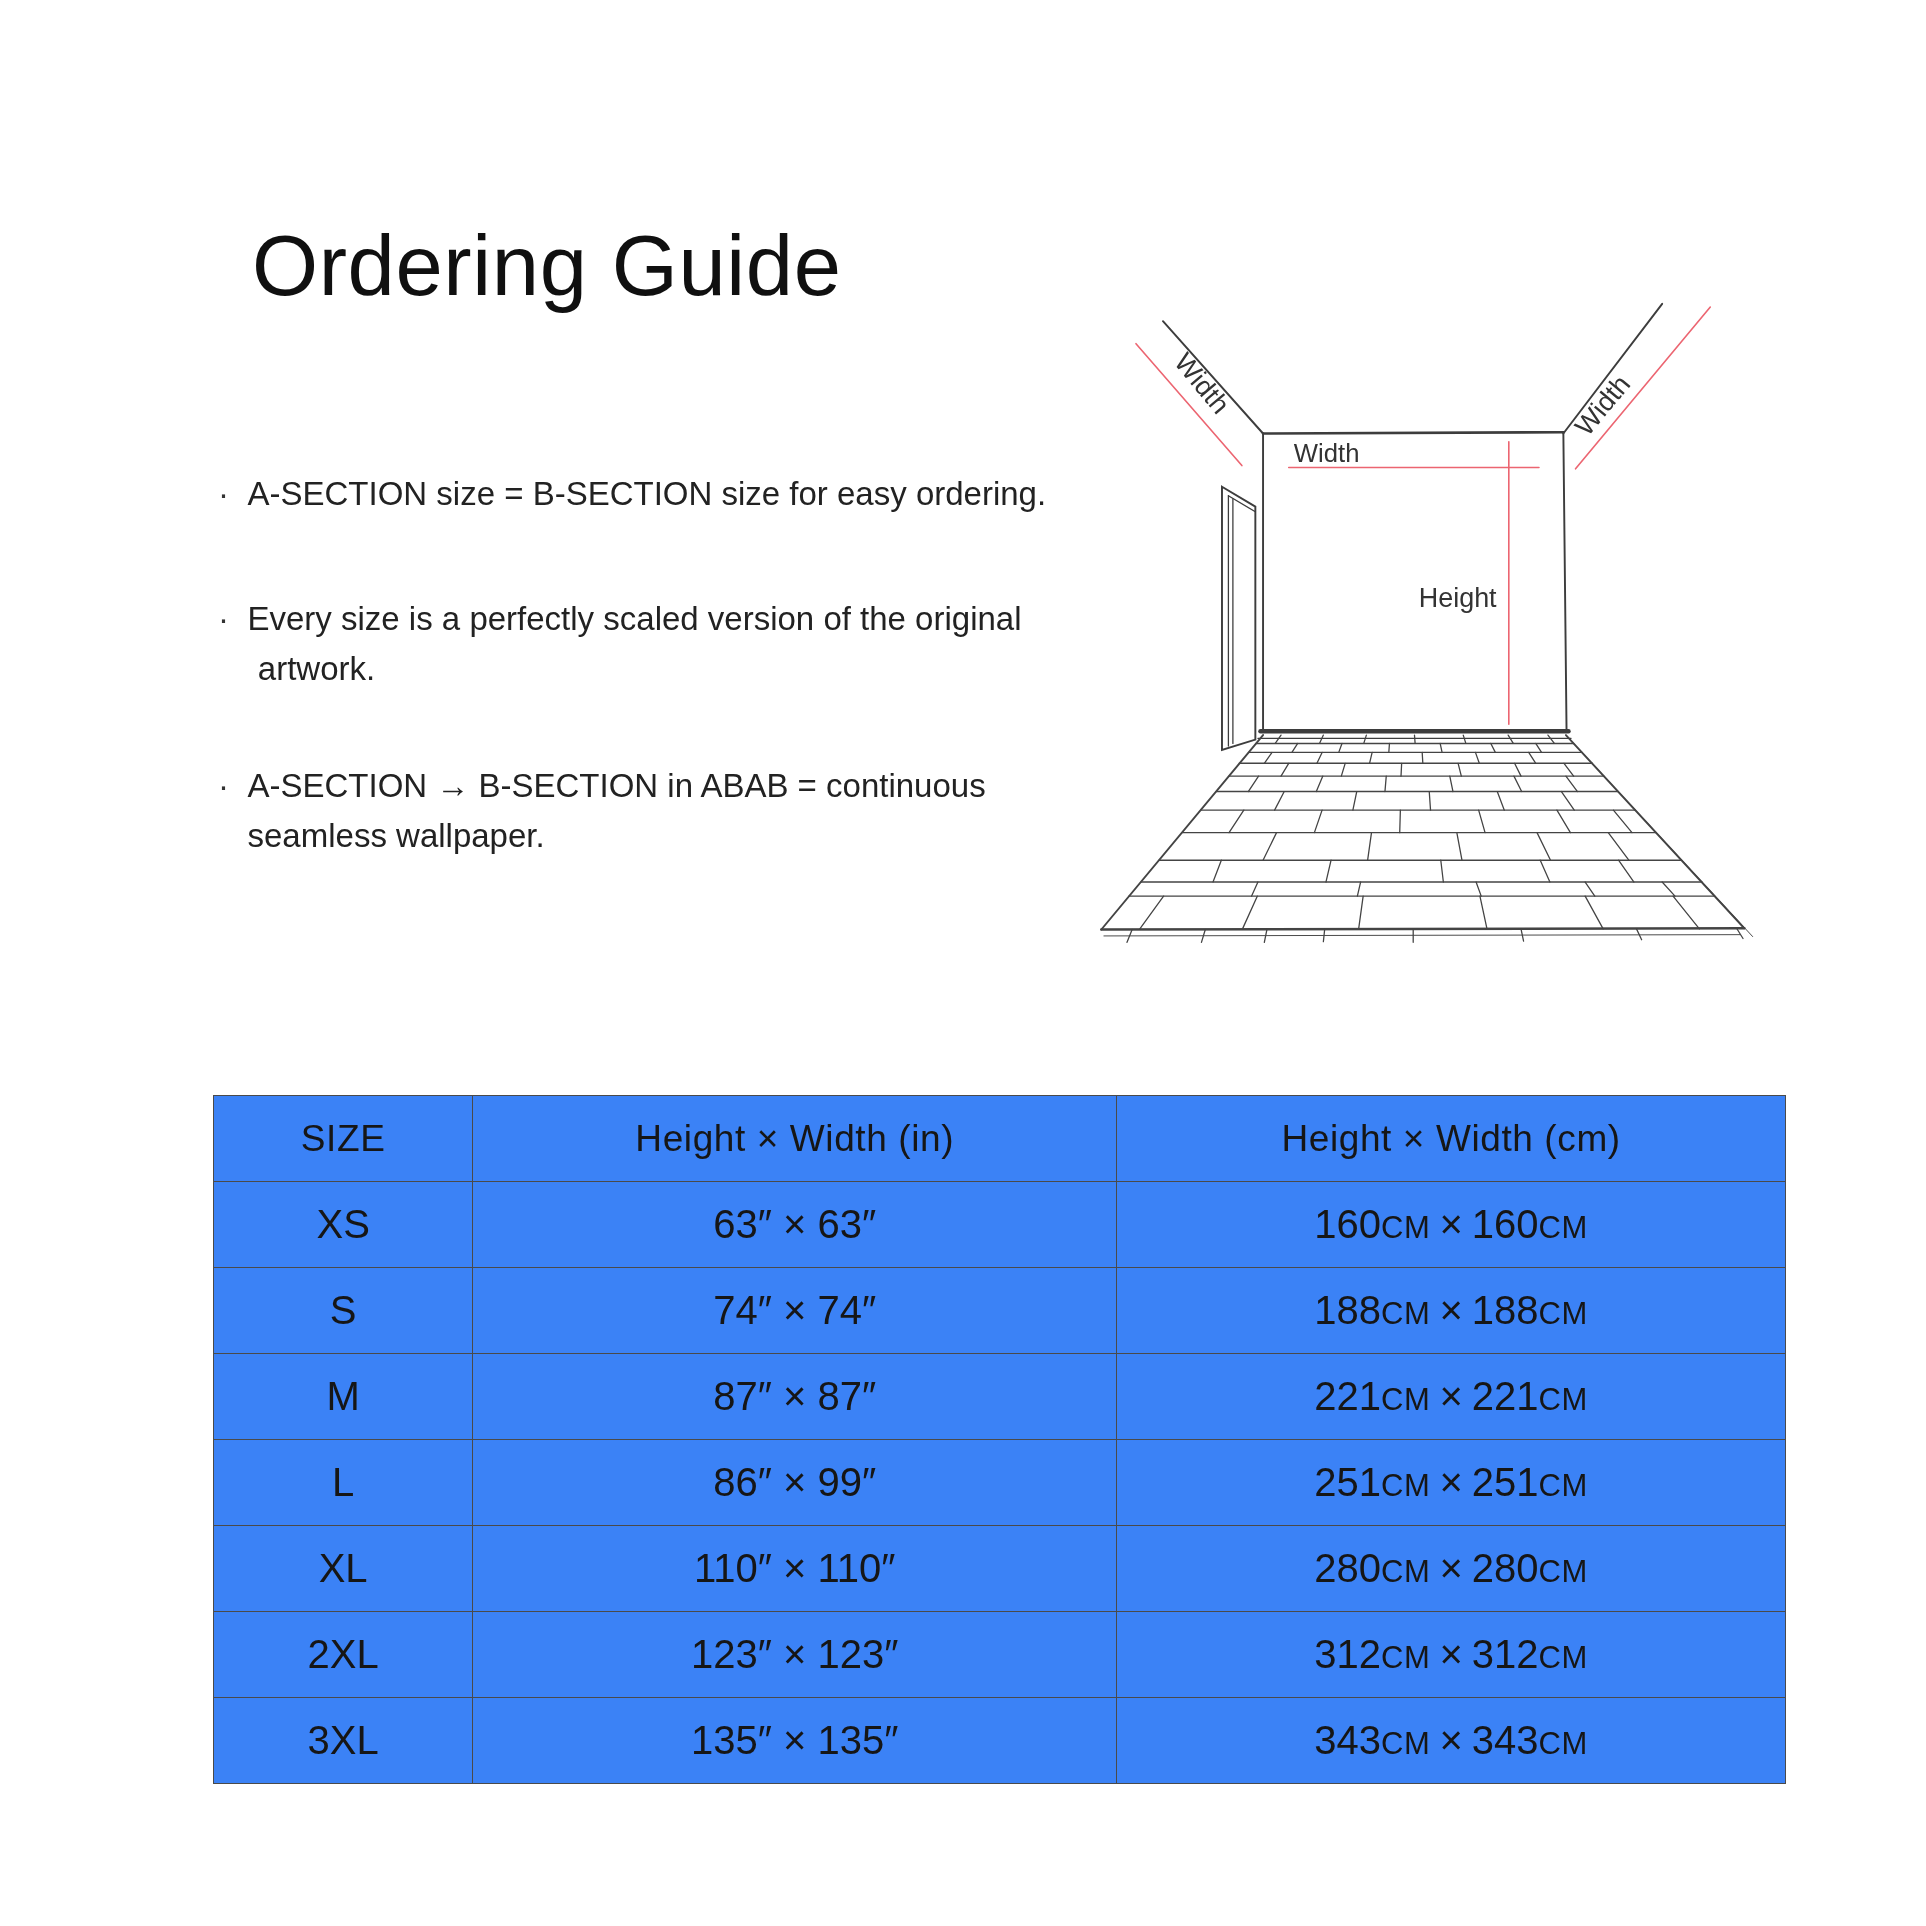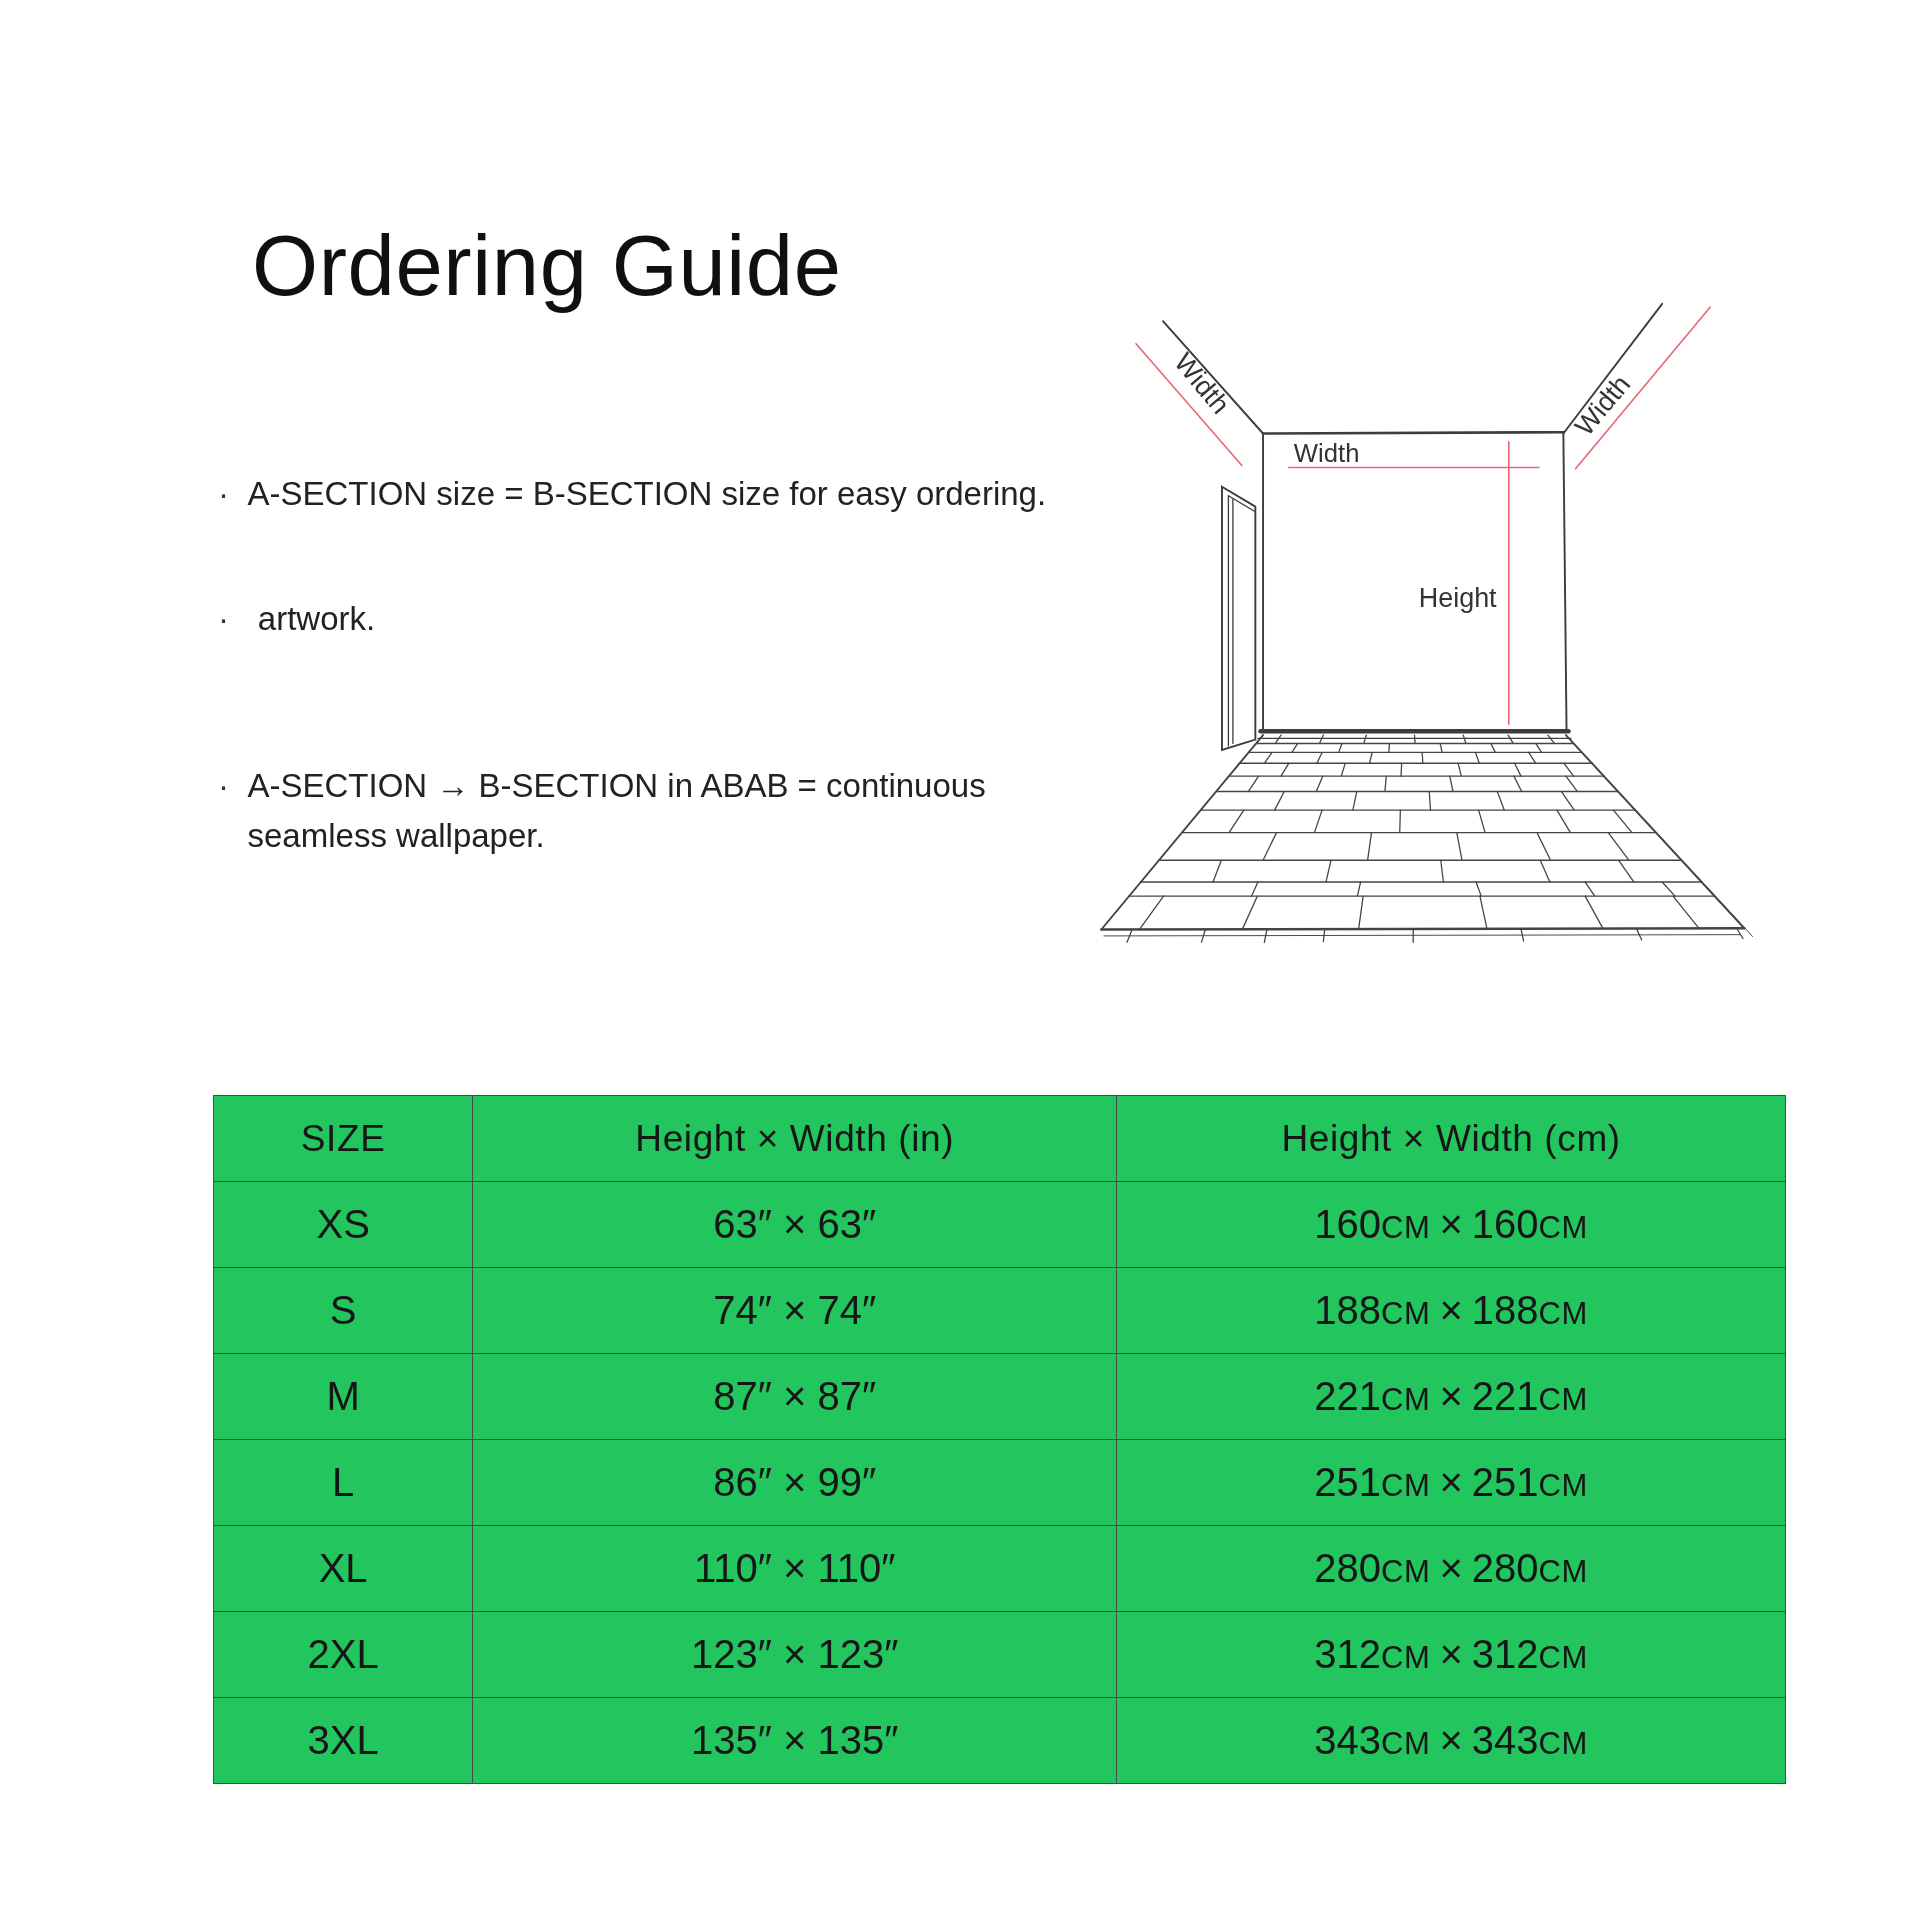--- a/index.html
+++ b/index.html
@@ -25,21 +25,21 @@
   .diagram{position:absolute;left:1059px;top:257px;}
   .diagram line, .diagram path, .diagram polygon{fill:none;stroke-linecap:round;}
   .diagram text{font-family:"Liberation Sans", sans-serif;fill:#333;font-weight:300;}
 
   table.size-table{
     position:absolute;left:213px;top:1095px;width:1573px;
     border-collapse:collapse;table-layout:fixed;
     border:1.9px solid #3f3f3f;background:#fff;
   }
   .size-table th,.size-table td{
-    border:1.3px solid #4a4a4a;background:#22c55e;
+    border:1.3px solid #4a4a4a;background:#3b82f6;
     text-align:center;vertical-align:middle;
     font-weight:400;color:#161616;padding:0;
   }
   .size-table th{height:85px;font-size:37px;letter-spacing:0.6px;}
   .size-table td{height:85px;font-size:40px;margin-left:16px;}
   .size-table td.size{font-size:40px;}
   .size-table .unit{font-size:31px;text-transform:uppercase;letter-spacing:0.6px;}
   .size-table .times{padding:0 9px;}
 </style>
 </head>
@@ -52,20 +52,21 @@
   <div class="bullet b1">
     <span class="dot">·</span>
     <div class="bl">
       <div>A-SECTION size = B-SECTION size for easy ordering.</div>
     </div>
   </div>
 
   <div class="bullet b2">
     <span class="dot">·</span>
     <div class="bl">
+      <div>Every size is a perfectly scaled version of the original</div>
       <div style="padding-left:10.3px;">artwork.</div>
     </div>
   </div>
 
   <div class="bullet b3">
     <span class="dot">·</span>
     <div class="bl">
       <div>A-SECTION → B-SECTION in ABAB = continuous</div>
       <div>seamless wallpaper.</div>
     </div>

